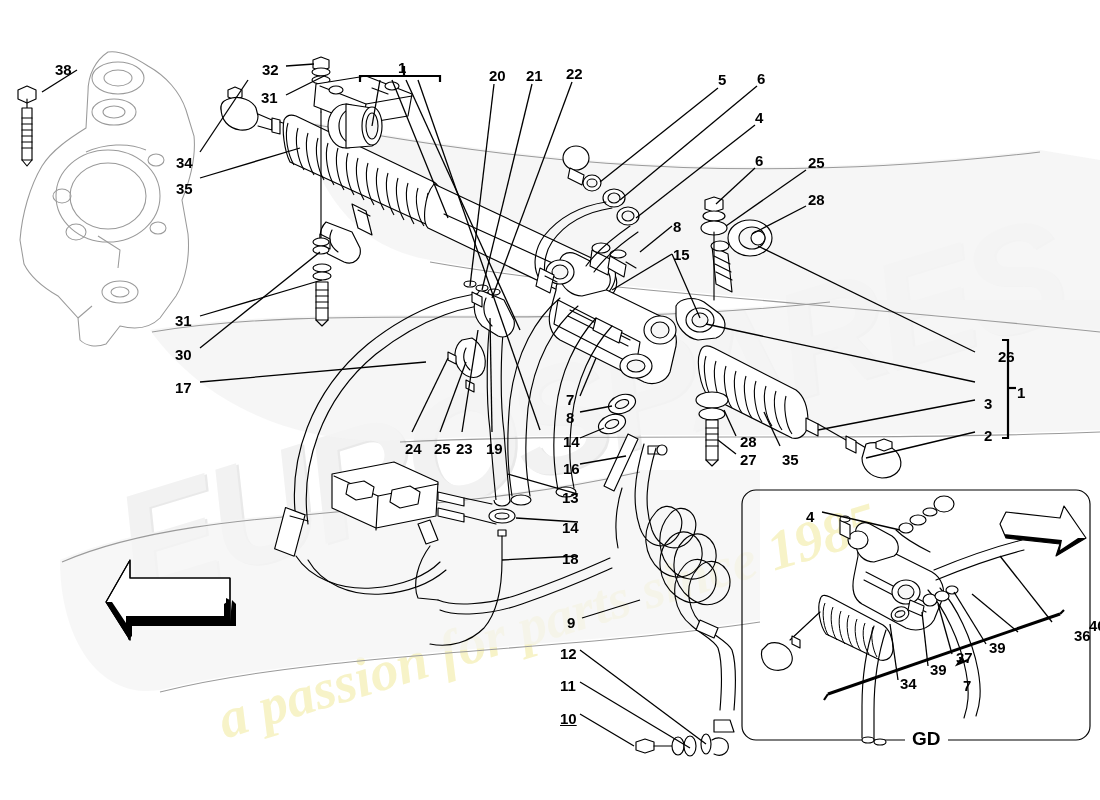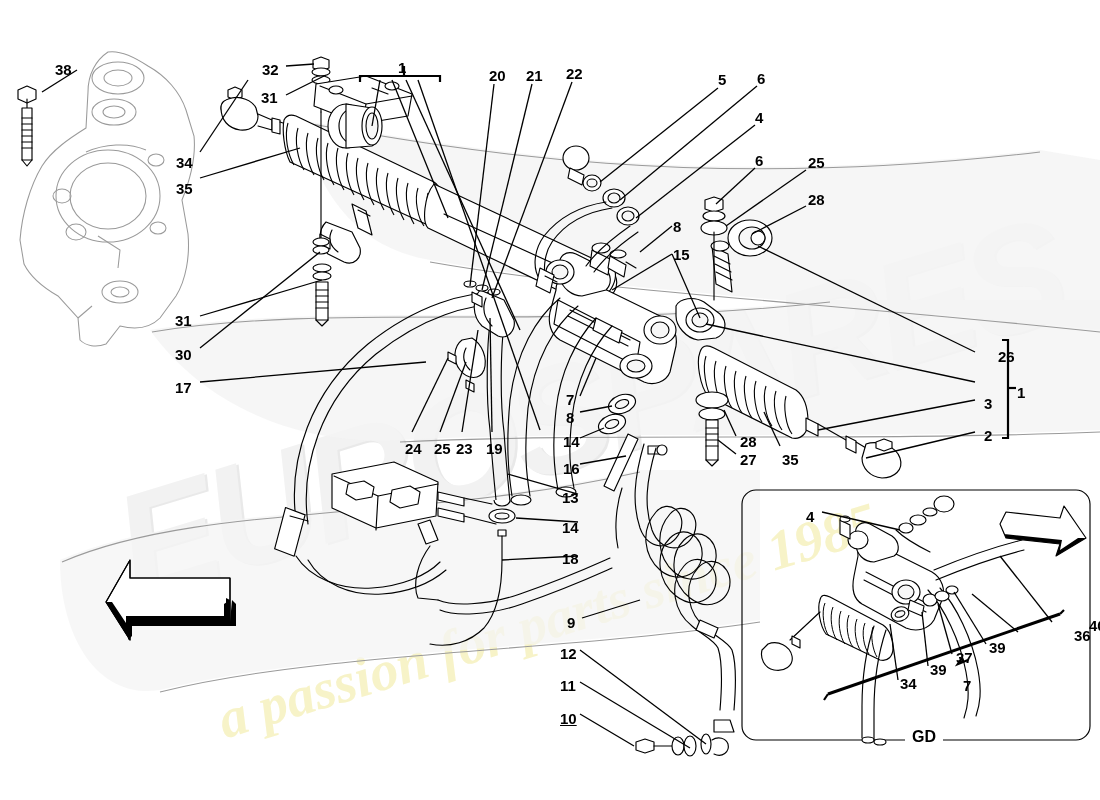--- a/index.html
+++ b/index.html
@@ -8,21 +8,21 @@
   #stage{position:absolute;inset:0;width:1100px;height:800px;}
   svg{position:absolute;left:0;top:0;}
   .lbl{position:absolute;font-weight:bold;font-size:15px;color:#000;
        font-family:"Liberation Sans", sans-serif;line-height:1;white-space:nowrap;}
   .wm{position:absolute;pointer-events:none;user-select:none;}
   .wm1{font-family:"Liberation Sans", sans-serif;font-weight:bold;font-style:italic;
        font-size:150px;color:#f2f2f2;letter-spacing:-6px;
        text-shadow:2px 2px 0 #e9e9e9;}
   .wm2{font-family:"Liberation Serif", serif;font-style:italic;font-weight:bold;
        font-size:56px;color:#f7f3c8;}
-  .gdlabel{position:absolute;font-weight:bold;font-size:16px;color:#000;background:#fff;
+  .gdlabel{position:absolute;font-weight:bold;font-size:19px;color:#000;background:#fff;
            padding:0 7px;}
 </style>
 </head>
 <body>
 
 <div id="stage">
 
   <div class="wm wm1" style="left:95px;top:470px;transform:rotate(-17deg);transform-origin:0 0;">EUROSPARES</div>
   <div class="wm wm2" style="left:210px;top:690px;transform:rotate(-17deg);transform-origin:0 0;">a passion for parts since 1985</div>
 

